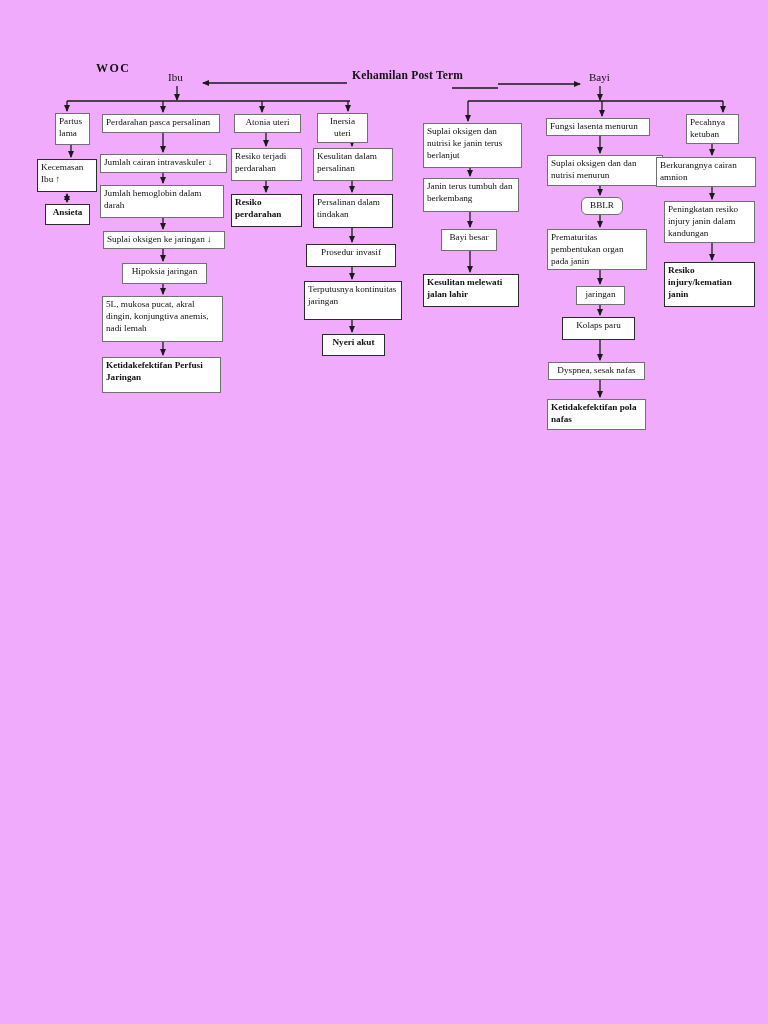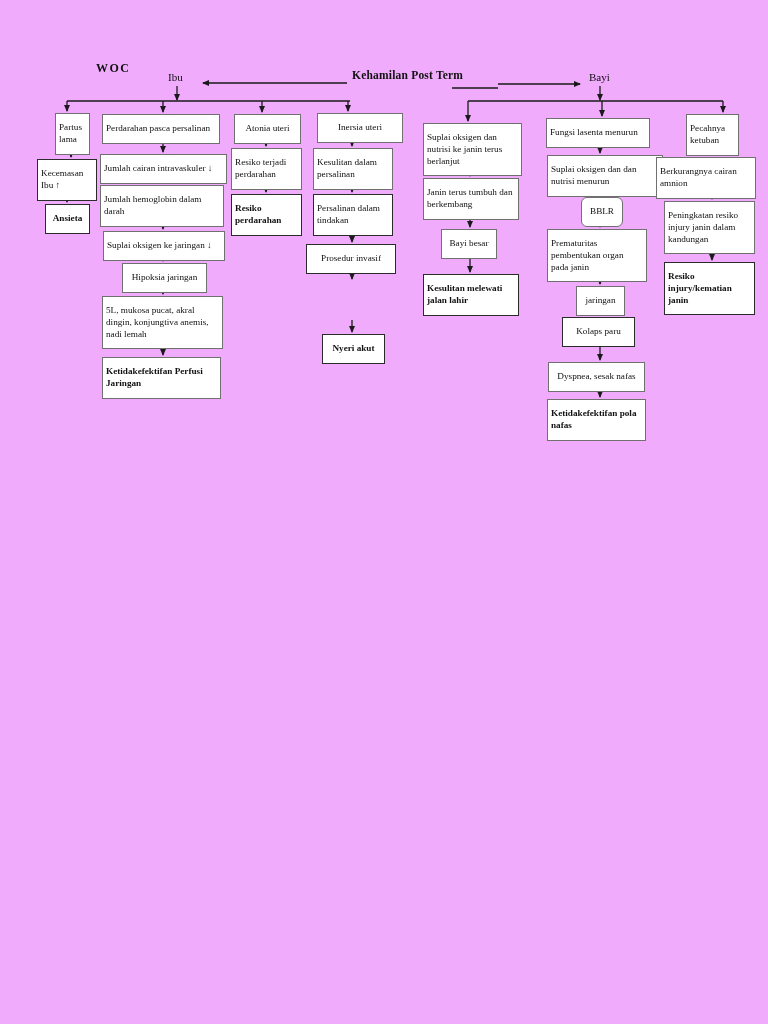--- a/index.html
+++ b/index.html
@@ -15,21 +15,21 @@
     position:absolute;left:96px;top:61px;
     font-weight:bold;font-size:12px;letter-spacing:1.5px;
   }
   .toplabel{position:absolute;font-size:11px;}
   .toptitle{position:absolute;font-size:11.5px;font-weight:bold;letter-spacing:.2px;}
   svg.connectors{position:absolute;left:0;top:0;pointer-events:none;}
   .box{
     position:absolute;box-sizing:border-box;
     border:1px solid #707070;background:#fff;
     font-size:9.2px;line-height:1.28;
-    padding:8px 3px;text-align:left;
+    padding:2px 3px;text-align:left;
   }
   .box.thick{border:1.8px solid #2b2b2b;}
   .box.bold{font-weight:bold;}
   .box.center{text-align:center;}
 </style>
 </head>
 <body>
 
 <div class="page">
 
@@ -115,24 +115,25 @@
   <div class="box" style="left:100px;top:185px;width:124px;min-height:33px;">Jumlah hemoglobin dalam darah</div>
   <div class="box" style="left:103px;top:231px;width:122px;min-height:18px;">Suplai oksigen ke jaringan ↓</div>
   <div class="box center" style="left:122px;top:263px;width:85px;min-height:21px;">Hipoksia jaringan</div>
   <div class="box" style="left:102px;top:296px;width:121px;min-height:46px;">5L, mukosa pucat, akral dingin, konjungtiva anemis, nadi lemah</div>
   <div class="box bold" style="left:102px;top:357px;width:119px;min-height:36px;">Ketidakefektifan Perfusi Jaringan</div>
 
   <div class="box center" style="left:234px;top:114px;width:67px;min-height:19px;">Atonia uteri</div>
   <div class="box" style="left:231px;top:148px;width:71px;min-height:33px;">Resiko terjadi perdarahan</div>
   <div class="box thick bold" style="left:231px;top:194px;width:71px;min-height:33px;">Resiko perdarahan</div>
 
-  <div class="box center" style="left:317px;top:113px;width:86px;min-height:20px;">Inersia uteri</div>
+  <div class="box center" style="left:317px;top:113px;width:51px;min-height:20px;">Inersia uteri</div>
   <div class="box" style="left:313px;top:148px;width:80px;min-height:33px;">Kesulitan dalam persalinan</div>
   <div class="box thick" style="left:313px;top:194px;width:80px;min-height:34px;">Persalinan dalam tindakan</div>
   <div class="box thick center" style="left:306px;top:244px;width:90px;min-height:23px;">Prosedur invasif</div>
+  <div class="box thick" style="left:304px;top:281px;width:98px;min-height:39px;">Terputusnya kontinuitas jaringan</div>
   <div class="box thick bold center" style="left:322px;top:334px;width:63px;min-height:22px;">Nyeri akut</div>
 
   <div class="box" style="left:423px;top:178px;width:96px;min-height:34px;">Janin terus tumbuh dan berkembang</div>
   <div class="box" style="left:423px;top:123px;width:99px;min-height:45px;">Suplai oksigen dan nutrisi ke janin terus berlanjut</div>
   <div class="box center" style="left:441px;top:229px;width:56px;min-height:22px;">Bayi besar</div>
   <div class="box thick bold" style="left:423px;top:274px;width:96px;min-height:33px;">Kesulitan melewati jalan lahir</div>
 
   <div class="box" style="left:546px;top:118px;width:104px;min-height:18px;">Fungsi lasenta menurun</div>
   <div class="box" style="left:547px;top:155px;width:116px;min-height:31px;">Suplai oksigen dan dan nutrisi menurun</div>
   <div class="box center" style="left:581px;top:197px;width:42px;min-height:16px;border-radius:6px;">BBLR</div>

